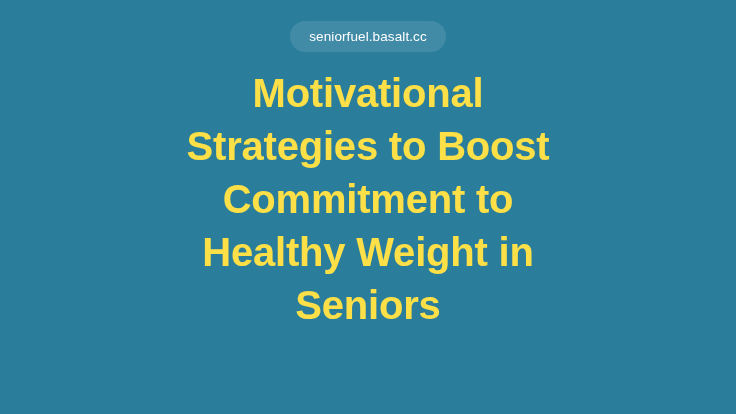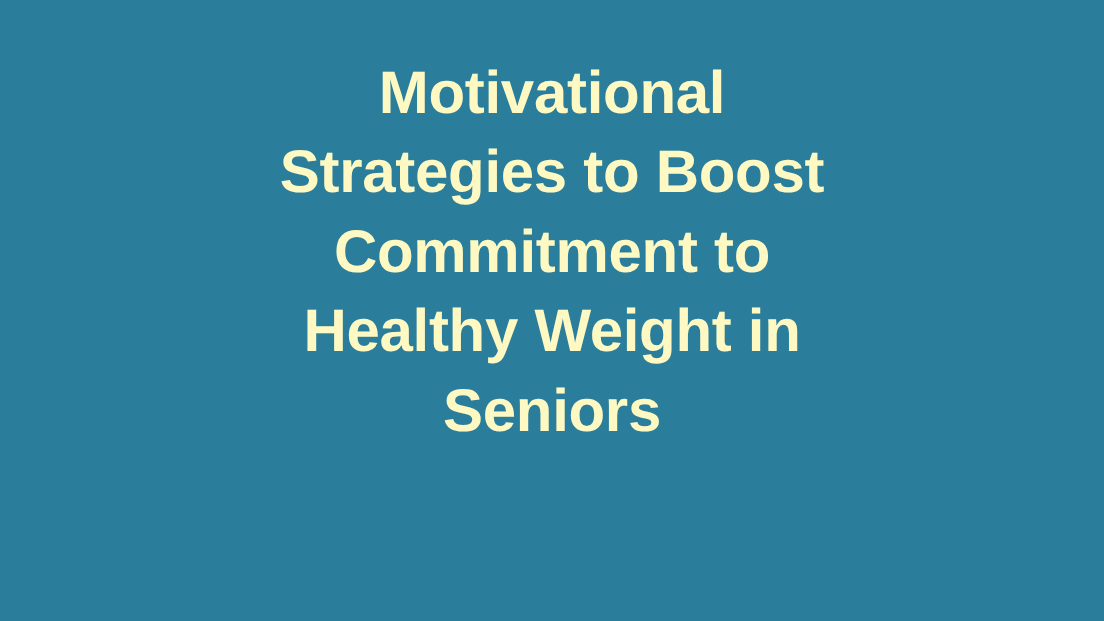--- a/index.html
+++ b/index.html
@@ -54,32 +54,35 @@
   .title-block {
     width: 100%;
     display: flex;
     justify-content: center;
     margin-top: 15px;
   }
   .page-title {
     margin: 0;
     width: 400px;
     text-align: center;
-    color: #fef9c3;
+    color: #fde047;
     font-size: 40px;
     line-height: 53px;
     font-weight: 700;
     letter-spacing: -0.2px;
     word-wrap: break-word;
     -webkit-font-smoothing: antialiased;
   }
 </style>
 </head>
 <body>
 
 <div class="card">
 
+  <div class="badge-row">
+    <div class="domain-badge">seniorfuel.basalt.cc</div>
+  </div>
 
   <div class="title-block">
     <h1 class="page-title">Motivational Strategies to Boost Commitment to Healthy Weight in Seniors</h1>
   </div>
 
 </div>
 
 </body></html>

